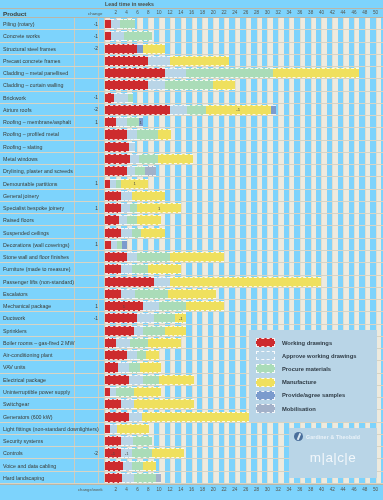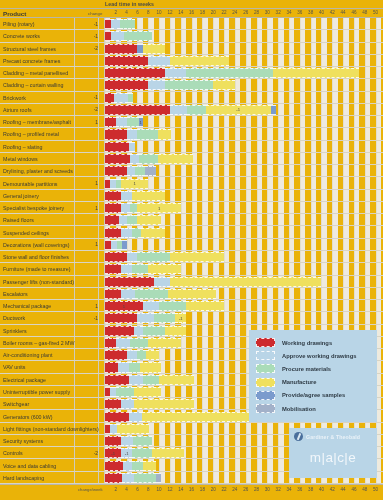--- a/index.html
+++ b/index.html
@@ -6,21 +6,21 @@
   html, body {
     margin: 0; padding: 0;
     width: 383px; height: 500px;
     background: #f2efe6;
     font-family: "Liberation Sans", sans-serif;
     overflow: hidden;
   }
   #root {
     position: relative;
     width: 383px; height: 500px;
-    background: #eab308;
+    background: #7dd3fc;
   }
 
   
   .hdr-lead {
     position: absolute;
     left: 105px; top: 1px;
     font-size: 5.2px;
     font-weight: bold;
     color: #4a4a42;
     letter-spacing: .1px;

